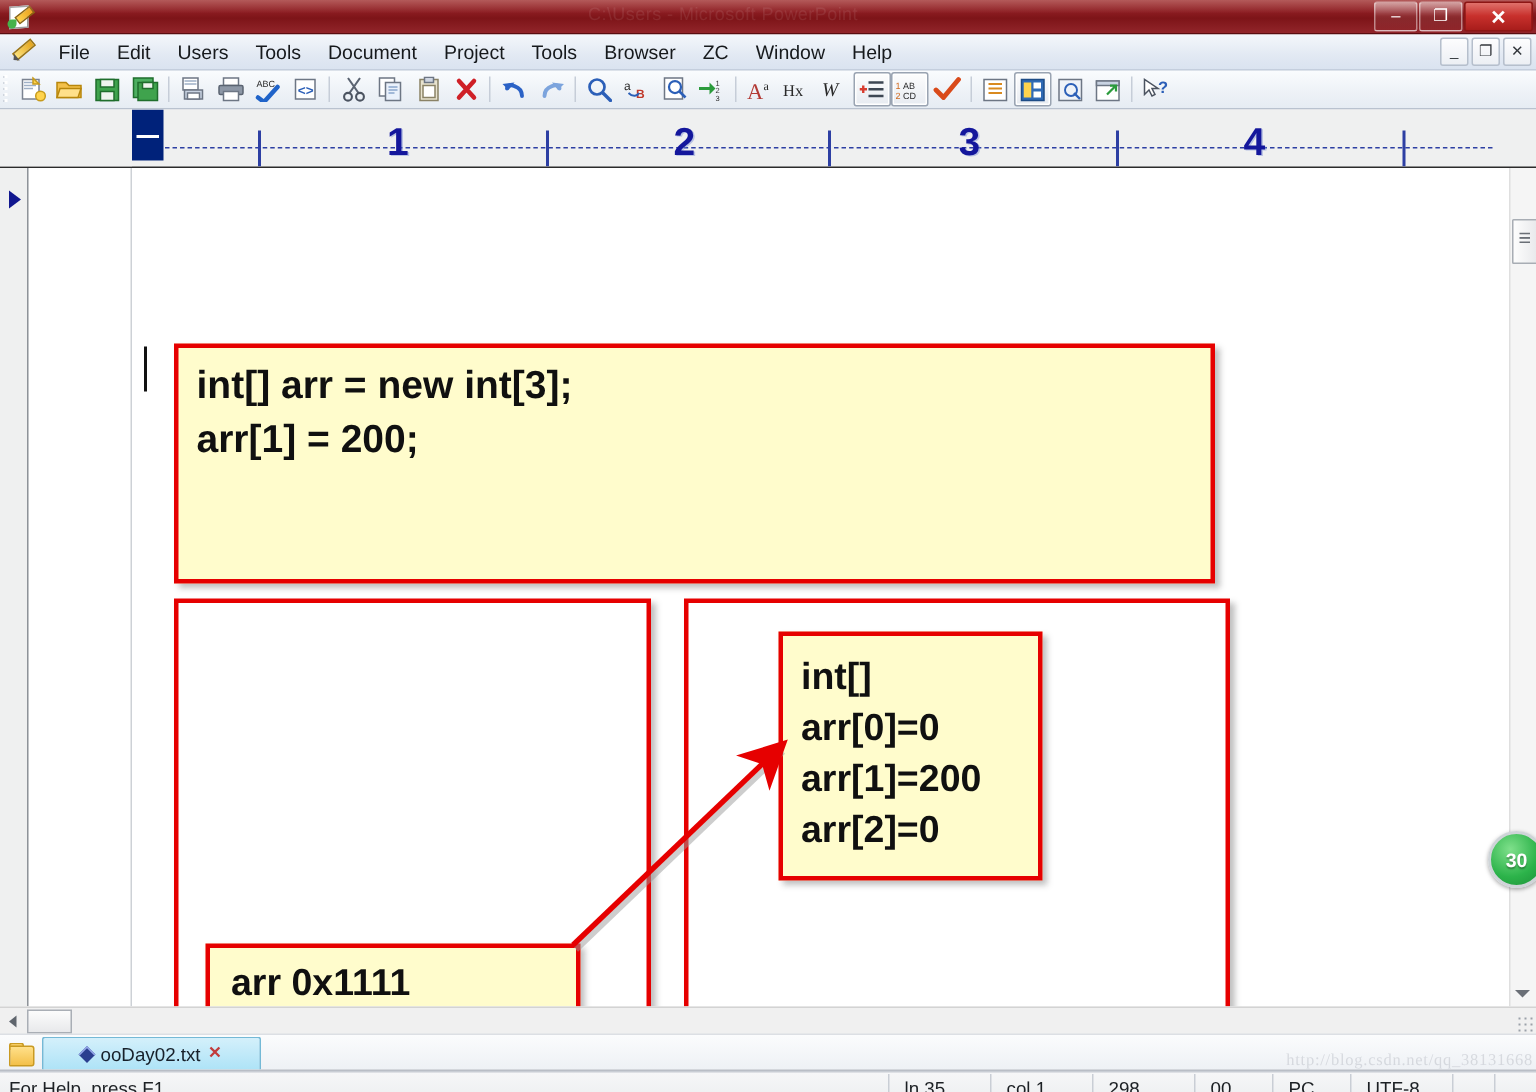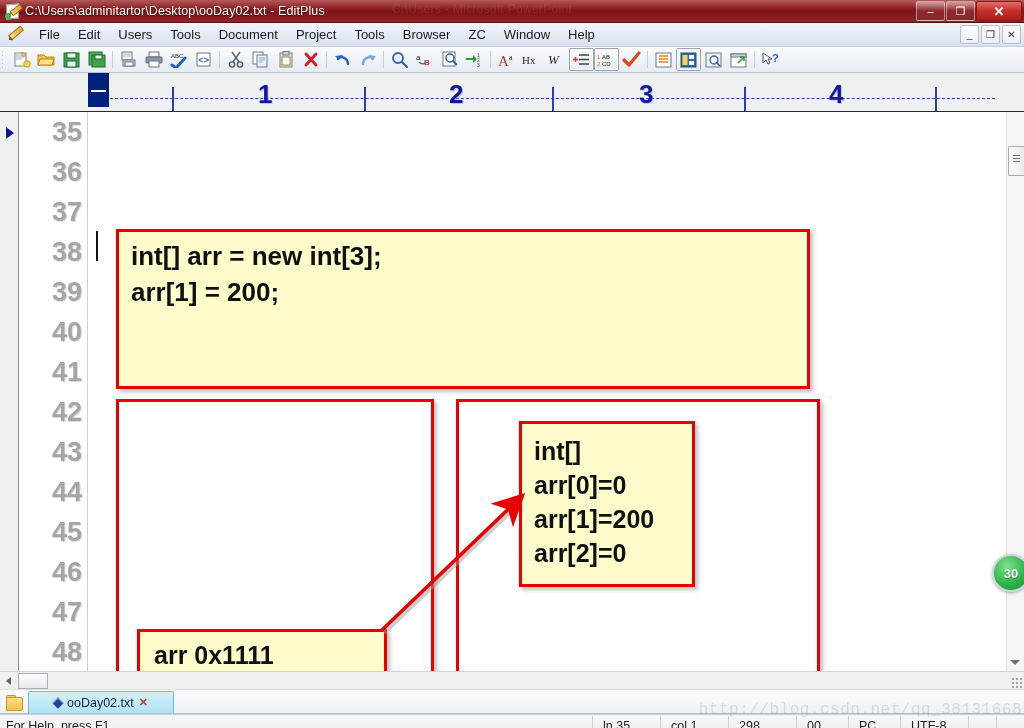--- a/index.html
+++ b/index.html
@@ -266,36 +266,35 @@
     display:flex;align-items:center;font-size:12.5px;color:#1c2024;
   }
   .sb-help{padding-left:6px;flex:1 1 auto;}
   .sb-cell{
     width:68px;height:20px;display:flex;align-items:center;
     padding-left:10px;border-left:1px solid #c9ced5;box-sizing:border-box;
   }
   .sb-cell.sm{width:52px;}
   .sb-cell.tiny{width:28px;}
   .watermark{
-    position:absolute;right:2px;top:-14px;font-family:Liberation Mono, monospace;
-    font-size:16px;color:rgba(120,125,135,.22);white-space:nowrap;letter-spacing:.5px;
+    position:absolute;right:2px;top:-14px;font-family:Liberation Serif, serif;
+    font-size:11px;color:rgba(120,125,135,.22);white-space:nowrap;letter-spacing:.5px;
   }
 </style>
 </head>
 <body>
 
 <div class="app">
 
   <div class="titlebar">
     <div class="app-icon">
       <div class="sheet"></div>
         <div class="pencil"></div>
         <div class="leaf"></div>
     </div>
-    <div class="title-text">C:\Users\adminitartor\Desktop\ooDay02.txt - EditPlus</div>
     <div class="title-ghost">C:\Users - Microsoft PowerPoint</div>
     <div class="win-btns">
       <div class="wb">–</div>
       <div class="wb">❐</div>
       <div class="wb close">✕</div>
     </div>
   </div>
 
   <div class="menubar">
     <div class="menu-pencil">
@@ -552,36 +551,20 @@
     <div class="num" style="left:639px;">3</div>
     <div class="num" style="left:829px;">4</div>
   </div>
 
   <div class="editor">
 
     <div class="bookmark-col">
       <div class="bmarrow"></div>
     </div>
 
-    <div class="gutter">
-      <div class="lineno">35</div>
-      <div class="lineno">36</div>
-      <div class="lineno">37</div>
-      <div class="lineno">38</div>
-      <div class="lineno">39</div>
-      <div class="lineno">40</div>
-      <div class="lineno">41</div>
-      <div class="lineno">42</div>
-      <div class="lineno">43</div>
-      <div class="lineno">44</div>
-      <div class="lineno">45</div>
-      <div class="lineno">46</div>
-      <div class="lineno">47</div>
-      <div class="lineno">48</div>
-    </div>
     <div class="gutterline"></div>
     <div class="textcaret"></div>
 
     <div class="rbox codebox">
       <div class="txt">int[] arr = new int[3];
 arr[1] = 200;</div>
     </div>
 
     <div class="rbox empty leftbox"></div>
 

